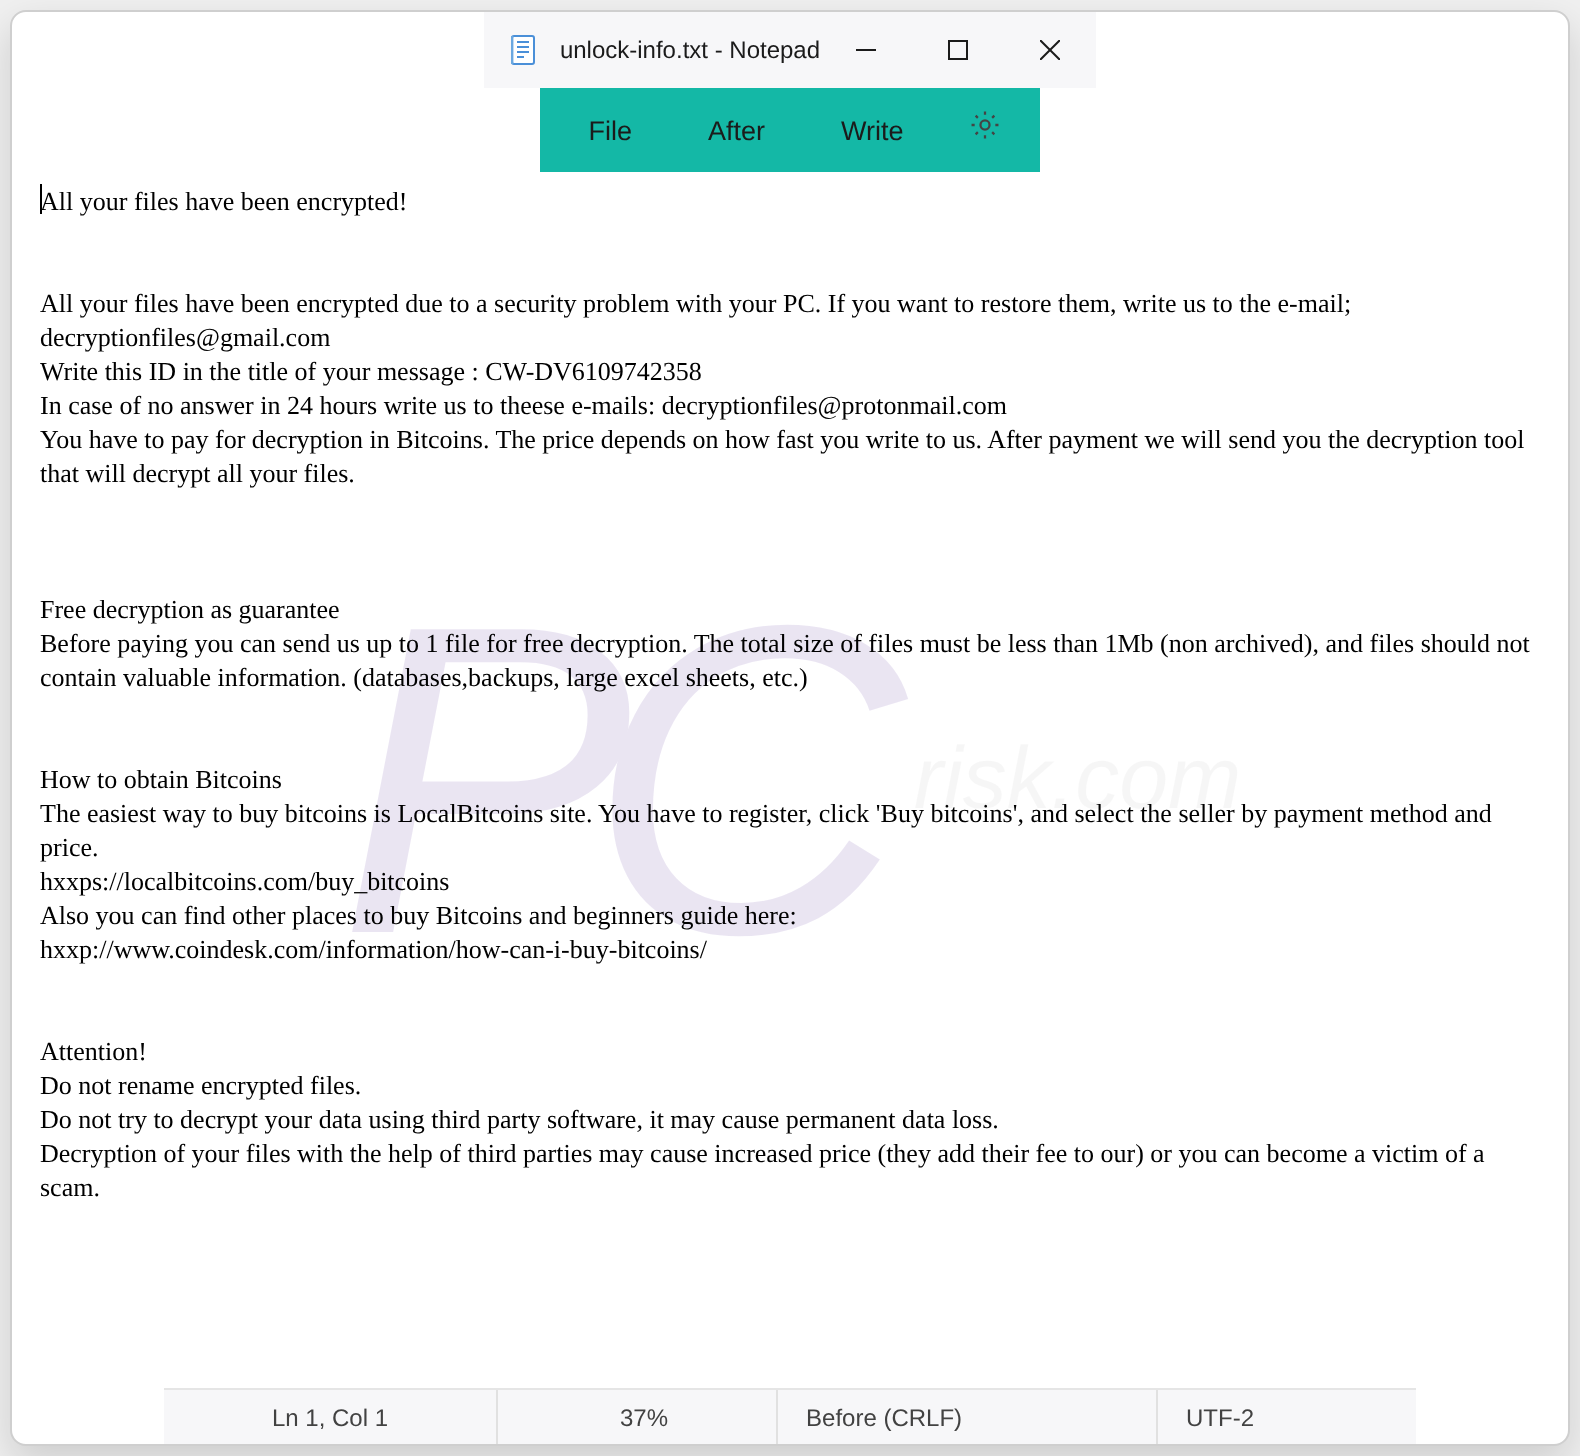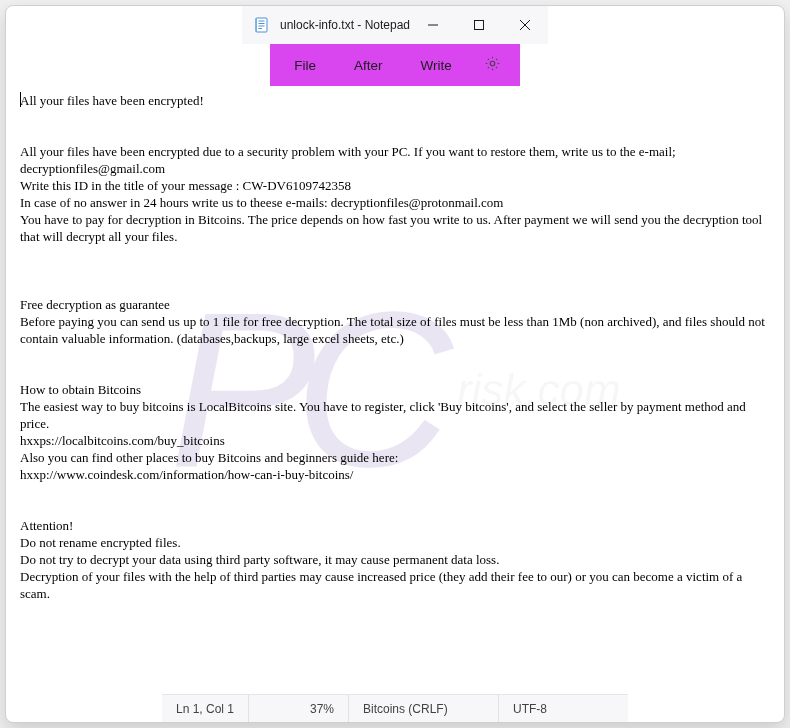--- a/index.html
+++ b/index.html
@@ -54,21 +54,21 @@
     align-items: center;
     justify-content: center;
     color: #1b1b1b;
   }
   
   .menubar {
     height: 42px;
     display: flex;
     align-items: center;
     padding: 0 10px;
-    background: #d946ef;
+    background: #14b8a6;
   }
   .menu-item {
     font-size: 13.5px;
     color: #1b1b1b;
     padding: 6px 14px;
     border-radius: 4px;
     margin-right: 10px;
   }
   .settings-btn {
     margin-left: auto;
@@ -136,20 +136,21 @@
     align-items: center;
     font-size: 12px;
     color: #424242;
   }
   .statusbar .cell {
     padding: 0 14px;
     height: 100%;
     display: flex;
     align-items: center;
     border-left: 1px solid #e1e1e1;
+    margin-left: 40px;
   }
   .statusbar .cell.first { border-left: none; flex: 1; }
   .statusbar .cell.zoom { width: 100px; justify-content: flex-end; }
   .statusbar .cell.le { width: 150px; }
   .statusbar .cell.enc { width: 130px; }
 </style>
 </head>
 <body>
 
 <div class="window">
@@ -229,17 +230,17 @@
 Attention!
 Do not rename encrypted files.
 Do not try to decrypt your data using third party software, it may cause permanent data loss.
 Decryption of your files with the help of third parties may cause increased price (they add their fee to our) or you can become a victim of a scam.</div>
     <div class="caret"></div>
   </div>
 
   <div class="statusbar">
     <div class="cell first">Ln 1, Col 1</div>
     <div class="cell zoom">37%</div>
-    <div class="cell le">Bitcoins (CRLF)</div>
-    <div class="cell enc">UTF-8</div>
+    <div class="cell le">Before (CRLF)</div>
+    <div class="cell enc">UTF-2</div>
   </div>
 
 </div>
 
 </body></html>

